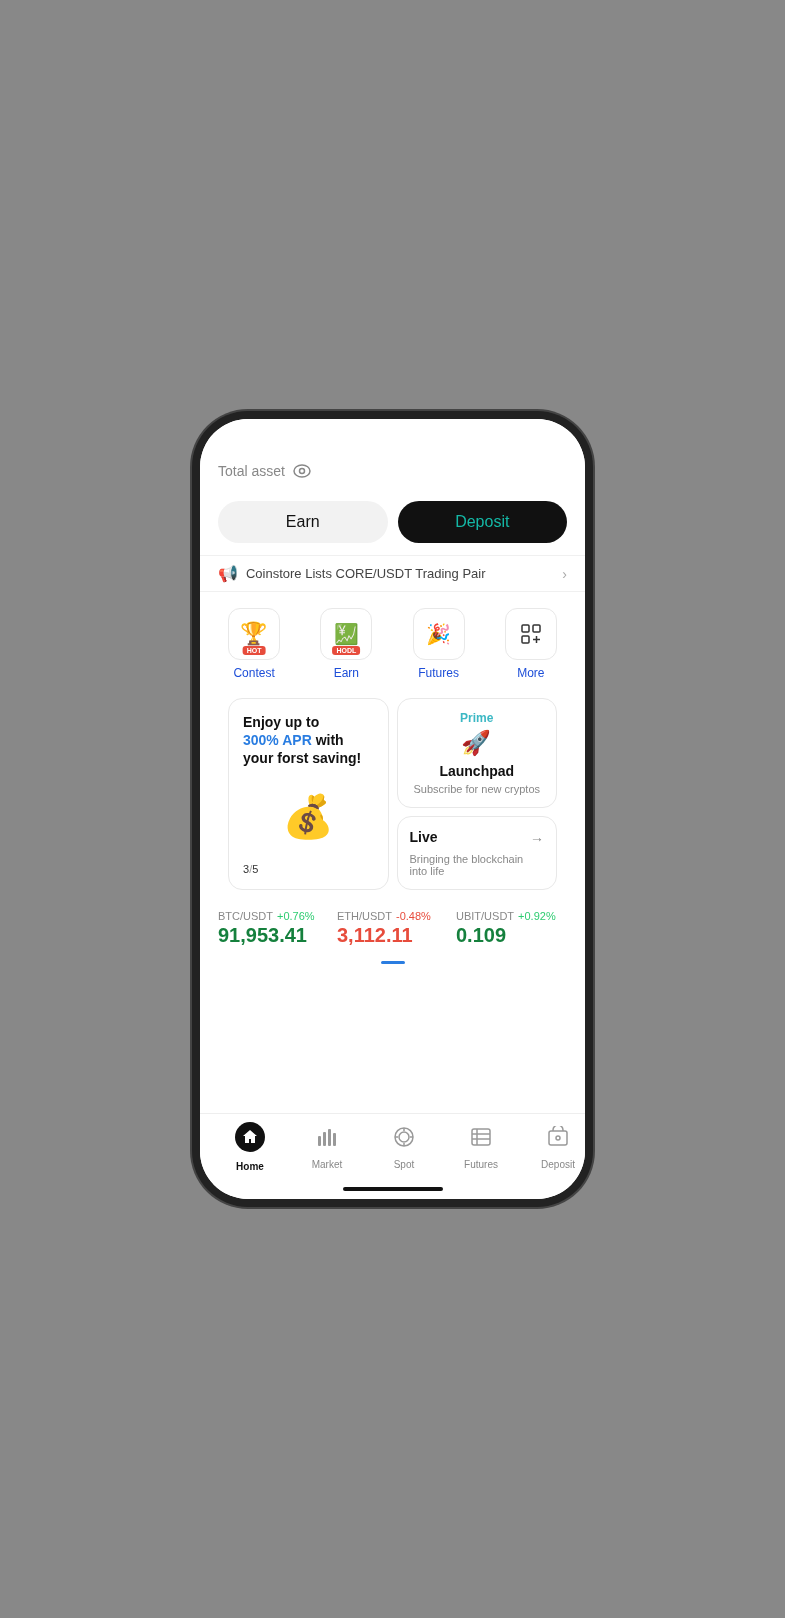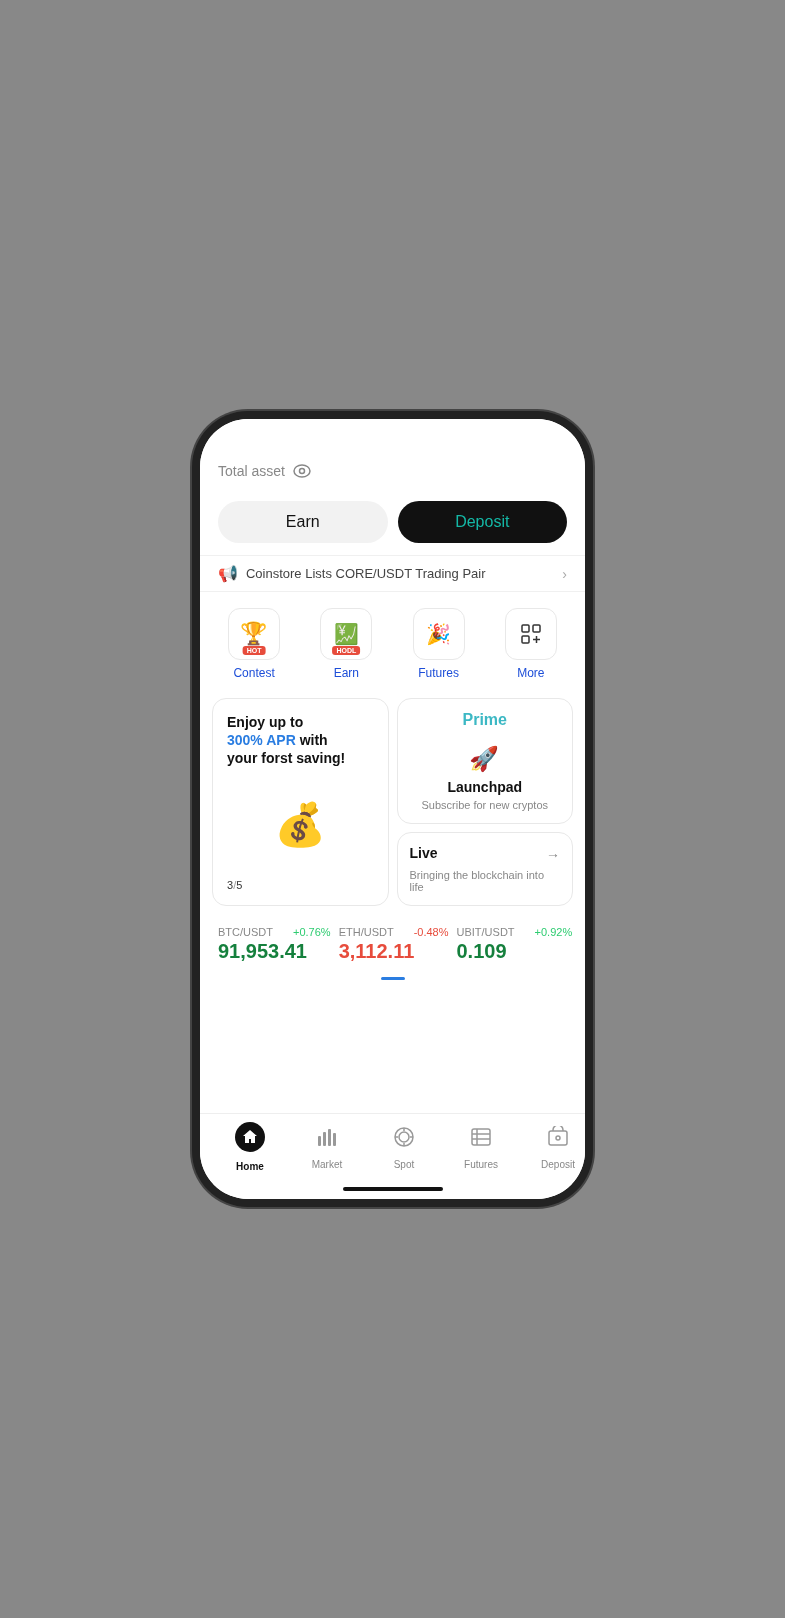--- a/index.html
+++ b/index.html
@@ -215,21 +215,21 @@
       color: #1d4ed8;
       font-weight: 500;
     }
 
     
     .cards-section {
       display: grid;
       grid-template-columns: 1fr 1fr;
       grid-template-rows: auto auto;
       gap: 8px;
-      padding: 10px 12px;
+      padding: 10px 28px;
     }
     .card-left {
       grid-column: 1;
       grid-row: 1 / 3;
       background: #fff;
       border: 1.5px solid #e8e8e8;
       border-radius: 14px;
       padding: 14px;
       display: flex;
       flex-direction: column;
@@ -264,23 +264,23 @@
     .card-page-indicator {
       font-size: 11px;
       color: #999;
       margin-top: 6px;
     }
     .card-page-indicator span {
       color: #333;
     }
     .prime-label {
       color: #3cb8c4;
-      font-size: 16px;
-      font-weight: 700;
-      margin-bottom: 12px;
+      font-size: 12px;
+      font-weight: 700;
+      margin-bottom: 0;
     }
     .rocket-icon {
       font-size: 24px;
       margin-bottom: 2px;
     }
     .launchpad-title {
       font-size: 14px;
       font-weight: 700;
       color: #111;
       text-align: center;
@@ -316,21 +316,21 @@
     }
     .ticker-item {
       flex: 1;
       padding: 0 4px;
     }
     .ticker-pair {
       font-size: 11px;
       color: #888;
       display: flex;
       align-items: center;
-      gap: 20px;
+      gap: 4px;
       margin-bottom: 2px;
     }
     .ticker-change-pos {
       color: #2ecc71;
       font-size: 11px;
     }
     .ticker-change-neg {
       color: #e74c3c;
       font-size: 11px;
     }

